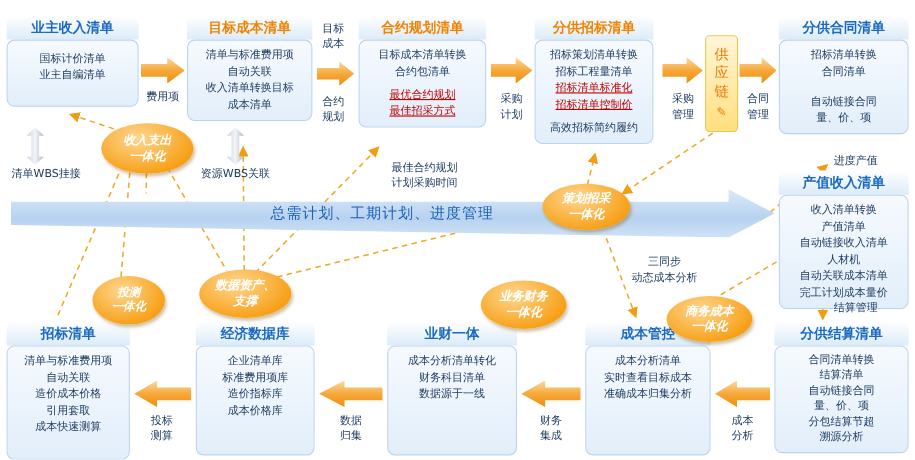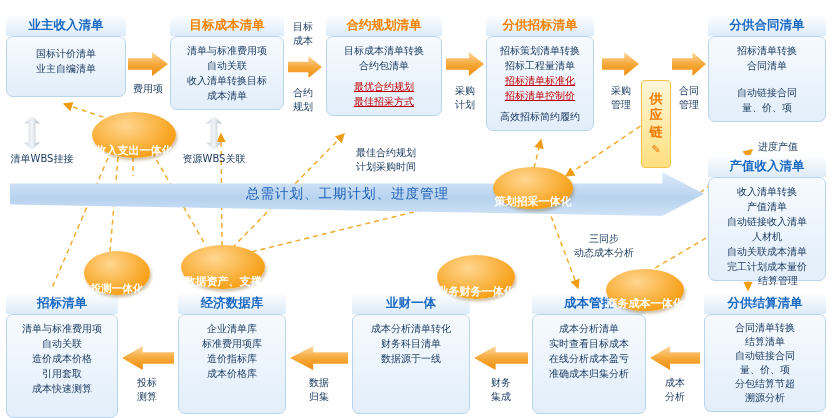--- a/index.html
+++ b/index.html
@@ -15,31 +15,31 @@
   .gap{height:12px;}
   .gap.sm{height:6px;}
   .hl{color:#c00000;text-decoration:underline;}
   .arr{position:absolute;background:linear-gradient(180deg,#fdd9a2,#f6a93b 50%,#ef8d0a);}
   .arr.r{clip-path:polygon(0 26%,60% 26%,60% 0,100% 50%,60% 100%,60% 74%,0 74%);}
   .arr.l{clip-path:polygon(100% 26%,40% 26%,40% 0,0 50%,40% 100%,40% 74%,100% 74%);}
   .lbl{position:absolute;font-size:10px;color:#17375e;text-align:center;line-height:1.35;}
   .lbl.stack{word-break:break-all;}
   .ell{position:absolute;border-radius:50%;
        background:radial-gradient(ellipse at 40% 30%,#ffd690,#f7a21b 70%,#ef8d0a);
-       color:#fff;font-weight:bold;font-size:11px;display:flex;flex-direction:row;align-items:flex-end;
-       justify-content:center;text-align:center;line-height:1.25;box-shadow:1.5px 2.5px 3px rgba(120,80,0,.35);}
+       color:#fff;font-weight:bold;font-size:11px;display:flex;flex-direction:column;align-items:center;
+       justify-content:center;text-align:center;line-height:1.25;box-shadow:1.5px 2.5px 3px rgba(120,80,0,.35);font-style:italic;}
   .banner{position:absolute;left:10px;top:172px;width:694px;height:44px;
           background:linear-gradient(180deg,#ddeafa,#b7d2ef 60%,#cfe2f6);
           clip-path:polygon(0 26%,94% 26%,94% 0,100% 50%,94% 100%,0 74%);
           display:flex;align-items:center;justify-content:center;}
   .banner span{font-size:13.5px;font-weight:normal;color:#1a5fb8;letter-spacing:1px;padding-right:60px;margin-left:41px;}
   .supply{position:absolute;left:641px;top:32px;width:28px;height:86px;
           background:linear-gradient(180deg,#fff6d8,#ffdf7e);border:1px solid #f3c34b;border-radius:4px;
           display:flex;flex-direction:column;align-items:center;justify-content:center;
-          color:#f07800;font-weight:bold;font-size:13px;line-height:1.3;margin-top:48px;}
+          color:#f07800;font-weight:normal;font-size:13px;line-height:1.3;}
   .supply .vtext{width:14px;word-break:break-all;text-align:center;}
   .supply .pencil{font-size:11px;margin-top:2px;}
   .dbl{position:absolute;width:16px;height:34px;
        background:linear-gradient(90deg,#c8d2dc,#f2f5f8 50%,#aab6c2);
        clip-path:polygon(50% 0,100% 22%,72% 22%,72% 78%,100% 78%,50% 100%,0 78%,28% 78%,28% 22%,0 22%);}
 </style>
 </head>
 <body>
 
 <div class="stage">
@@ -239,21 +239,20 @@
   </div>
 
   <div class="arr l" style="left:474px;top:346px;width:54px;height:24px"></div>
   <div class="lbl stack" style="left:488px;top:376px;width:26px">财务集成</div>
 
   <div class="box" style="left:532px;top:292px;width:114px">
     <div class="ttl">成本管控</div>
     <div class="bd" style="min-height:86px">
       <div>成本分析清单</div>
       <div>实时查看目标成本</div>
-      <div>在线分析成本盈亏</div>
       <div>准确成本归集分析</div>
     </div>
   </div>
 
   <div class="ell" style="left:606px;top:269px;width:78px;height:42px">
     <div>商务成本</div>
     <div>一体化</div>
   </div>
 
   <div class="arr l" style="left:650px;top:346px;width:50px;height:24px"></div>

